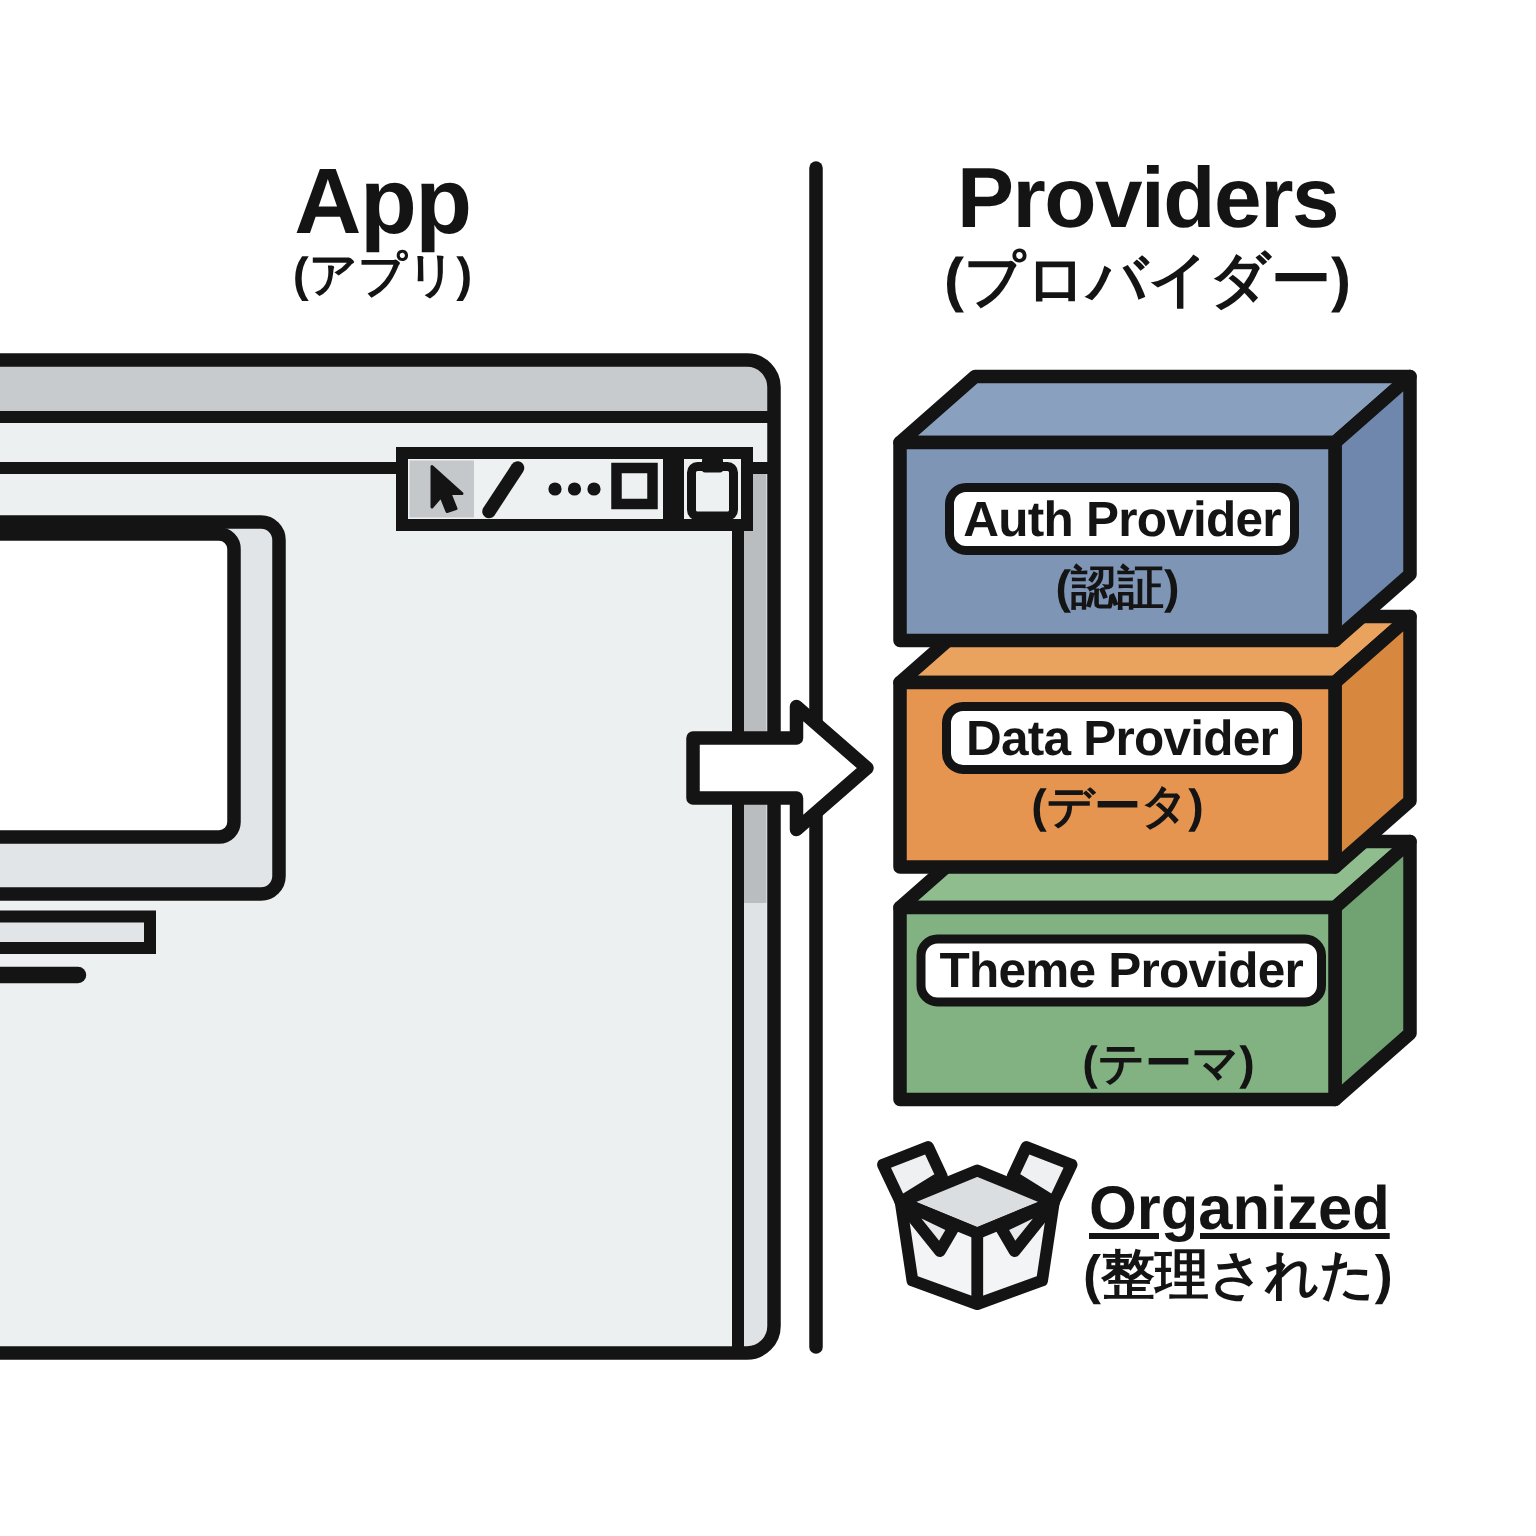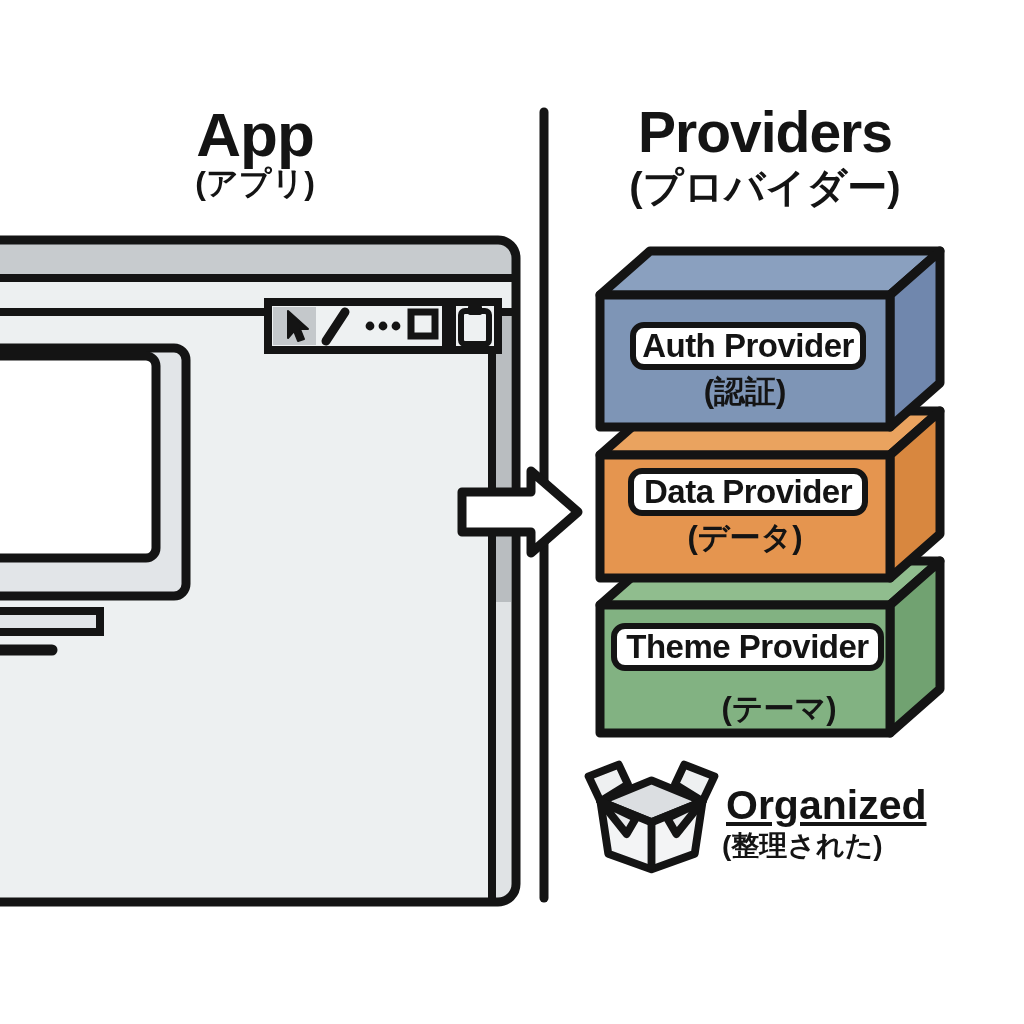--- a/index.html
+++ b/index.html
@@ -13,21 +13,21 @@
   .title-main{font-size:62px;letter-spacing:-1px;}
   .title-sub{font-size:32px;letter-spacing:0px;}
   .pill{
     position:absolute;background:#ffffff;border:6px solid #141414;border-radius:14px;
     display:flex;align-items:center;justify-content:center;
     font-weight:bold;font-size:33px;letter-spacing:-0.5px;color:#141414;
     box-sizing:border-box;white-space:nowrap;
   }
   .box-jp{font-size:31px;}
   .org-label{font-size:41px;text-align:left;}
-  .org-jp{font-size:28px;text-align:left;}
+  .org-jp{font-size:36px;text-align:left;}
 </style>
 </head>
 <body>
 
 <div class="stage">
 
   <svg class="scene" width="1024" height="1024" viewBox="0 0 1024 1024">
     <defs>
       <clipPath id="winclip">
           <rect x="-40" y="240" width="556" height="662" rx="18"></rect>

